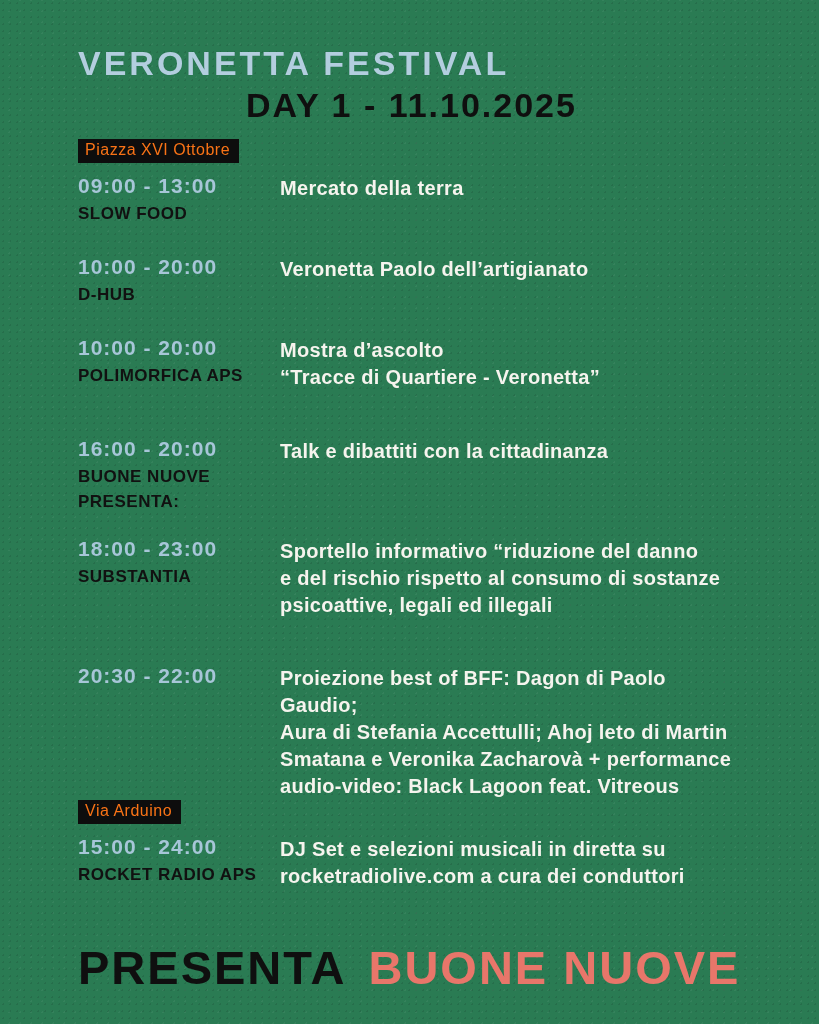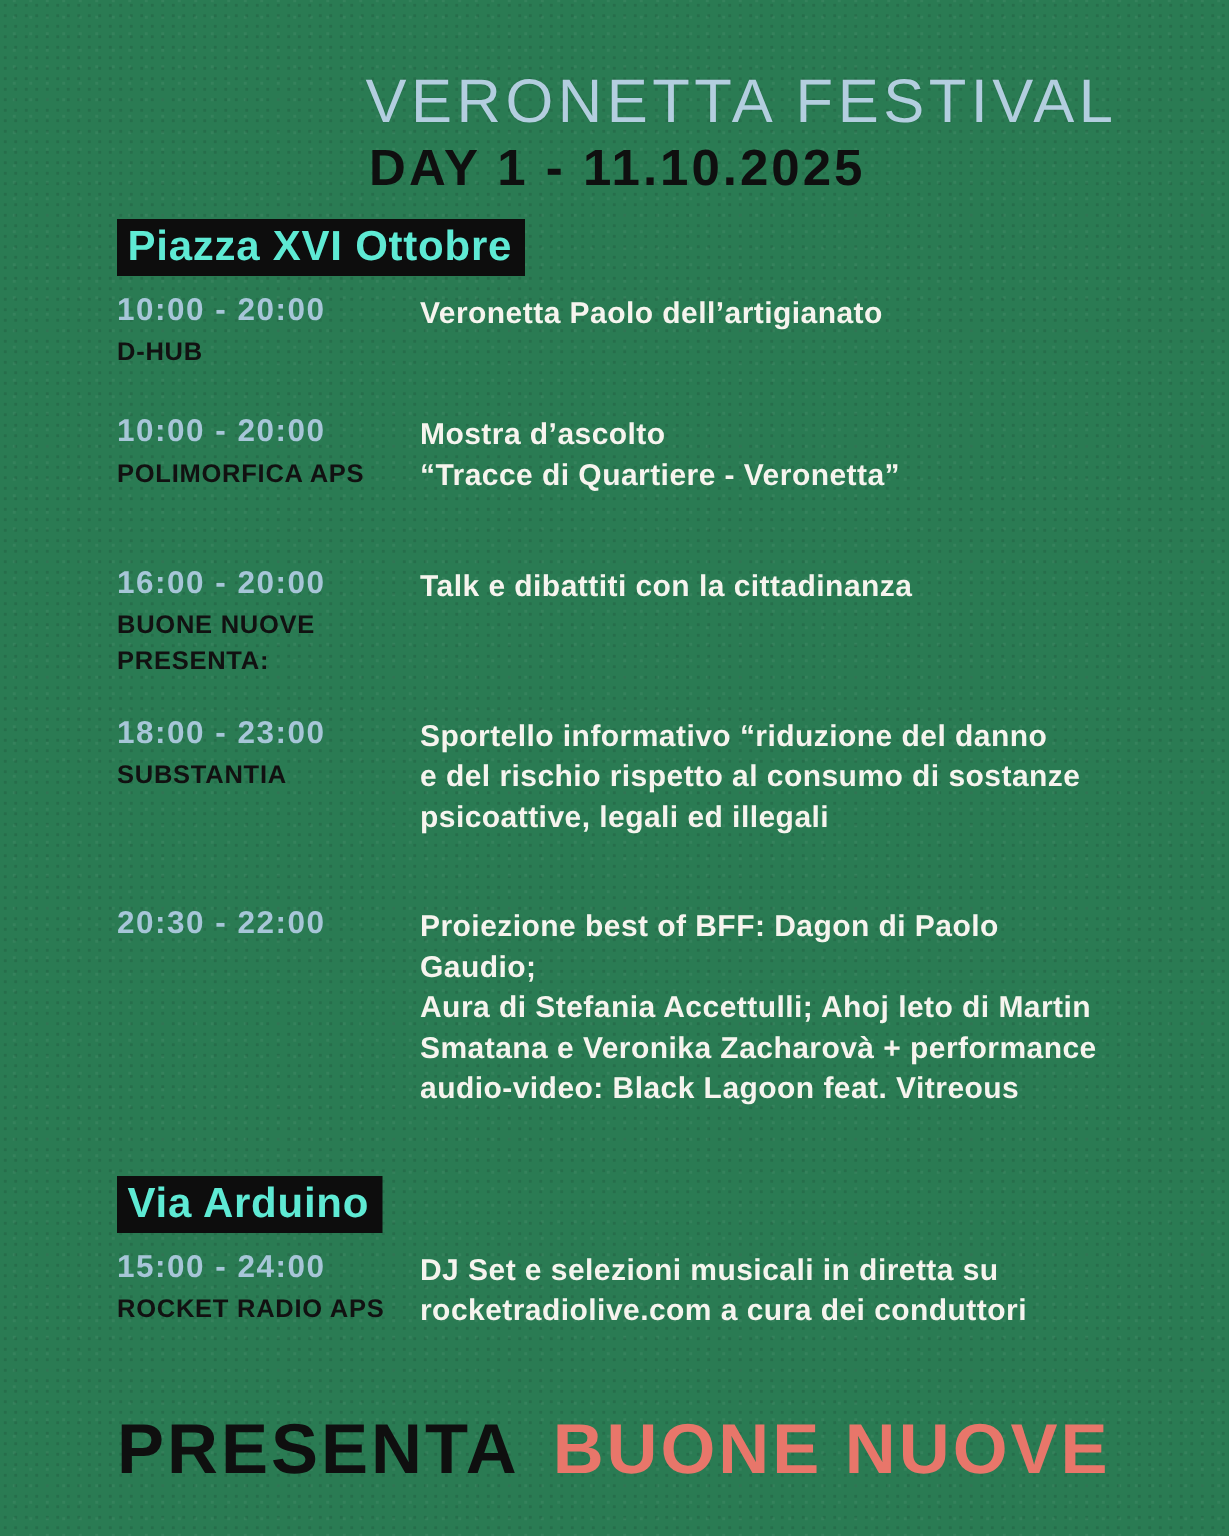--- a/index.html
+++ b/index.html
@@ -15,44 +15,44 @@
     box-sizing: border-box;
     padding: 46px 74px 0 78px;
     background-color: #2a7b53;
     background-image:
       radial-gradient(rgba(0,0,0,0.10) 1px, transparent 1px),
       radial-gradient(rgba(255,255,255,0.05) 1px, transparent 1px);
     background-size: 7px 7px, 11px 11px;
     background-position: 0 0, 4px 6px;
   }
   .title {
-    font-size: 41px;
-    font-weight: 400;
+    font-size: 34px;
+    font-weight: 700;
     letter-spacing: 3px;
     color: #b3cedf;
-    text-align: right;
+    text-align: left;
     line-height: 1.05;
     white-space: nowrap;
     text-shadow: 0 0 1px rgba(0,0,0,0.15);
   }
   .date-line {
     font-size: 34px;
     font-weight: 900;
     letter-spacing: 2px;
     color: #0f0f0f;
     text-align: center;
     margin-top: 4px;
     margin-bottom: 14px;
   }
   .badge {
     display: inline-block;
     background: #0d0d0d;
-    color: #5eead4;
-    font-size: 28px;
-    font-weight: 700;
+    color: #f97316;
+    font-size: 16px;
+    font-weight: 400;
     padding: 2px 9px 4px 7px;
     letter-spacing: 0.5px;
     margin-bottom: 12px;
   }
   .row {
     display: grid;
     grid-template-columns: 202px 1fr;
     align-items: start;
   }
   .time {
@@ -77,21 +77,21 @@
     color: #f6f4ee;
     line-height: 1.35;
     white-space: pre-line;
     letter-spacing: 0.3px;
   }
   .mb-a { margin-bottom: 30px; }
   .mb-b { margin-bottom: 29px; }
   .mb-c { margin-bottom: 47px; }
   .mb-d { margin-bottom: 24px; }
   .mb-e { margin-bottom: 46px; }
-  .mb-f { margin-bottom: 44px; }
+  .mb-f { }
   .mb-g { margin-bottom: 0; }
   .footer {
     margin-top: 50px;
     font-size: 47px;
     font-weight: 900;
     letter-spacing: 2px;
     white-space: nowrap;
   }
   .footer .presenta { color: #0f0f0f; margin-right: 22px; }
   .footer .highlight { color: #e8766a; }
@@ -101,20 +101,27 @@
 
 <div class="poster">
 
   <div class="title">VERONETTA FESTIVAL</div>
   <div class="date-line">DAY 1 - 11.10.2025</div>
 
   <div>
     <span class="badge">Piazza XVI Ottobre</span>
   </div>
 
+  <div class="row mb-a">
+    <div>
+      <div class="time">09:00 - 13:00</div>
+      <div class="org">SLOW FOOD</div>
+    </div>
+    <div class="desc">Mercato della terra</div>
+  </div>
 
   <div class="row mb-b">
     <div>
       <div class="time">10:00 - 20:00</div>
       <div class="org">D-HUB</div>
     </div>
     <div class="desc">Veronetta Paolo dell’artigianato</div>
   </div>
 
   <div class="row mb-c">

